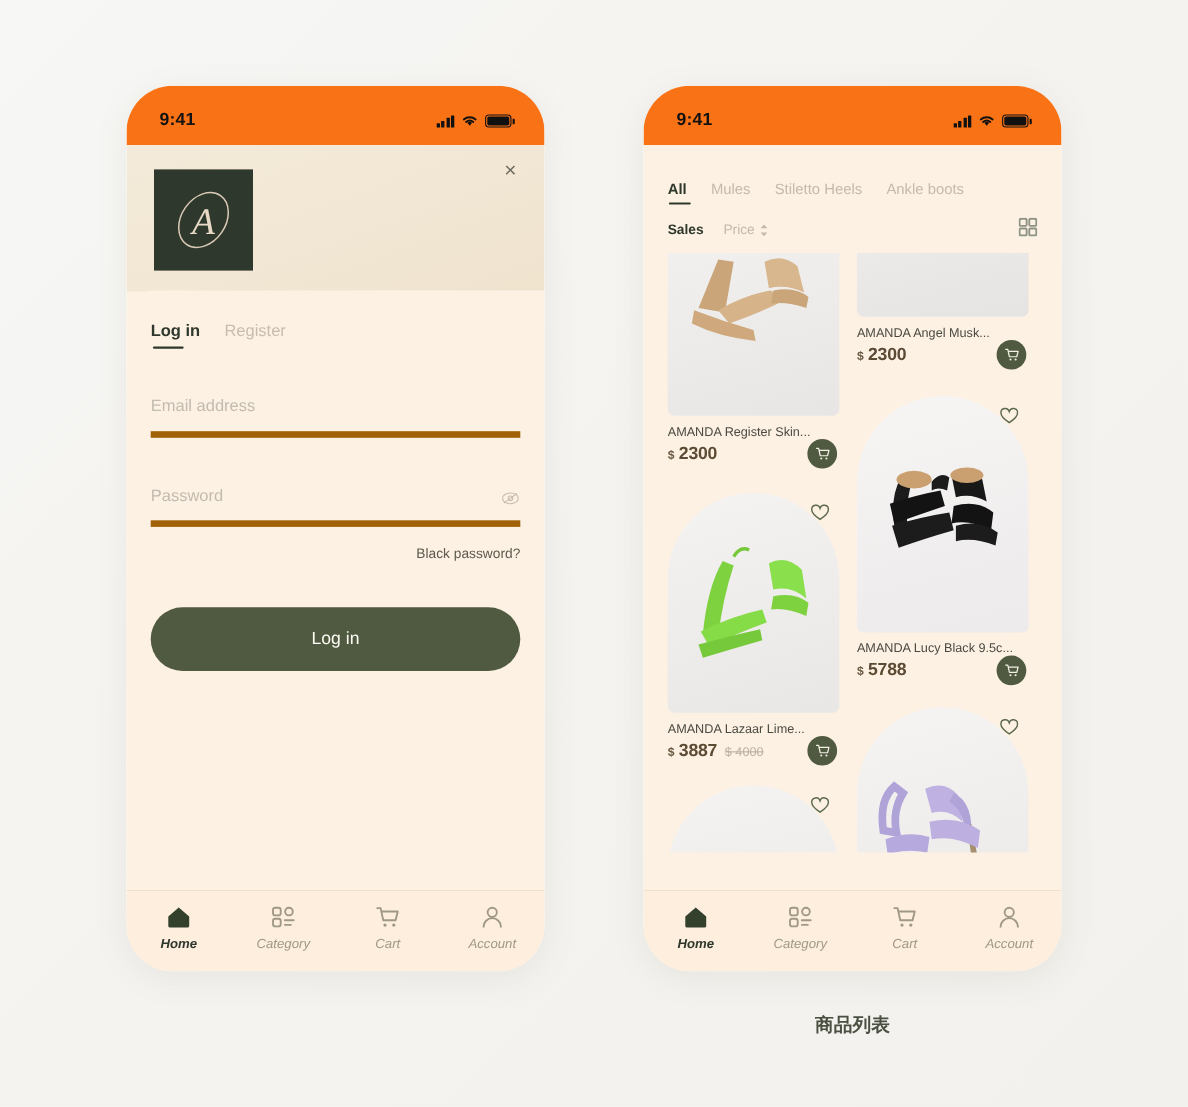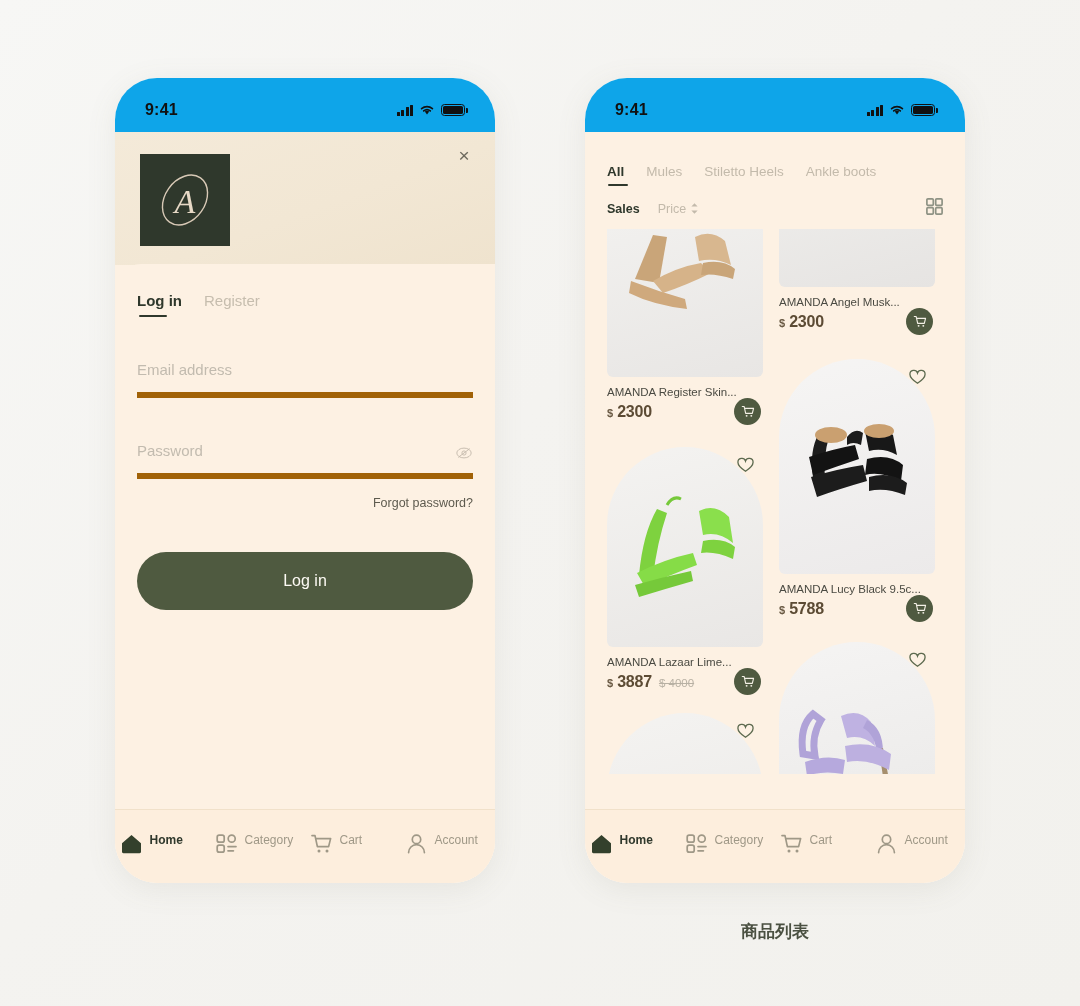--- a/index.html
+++ b/index.html
@@ -21,21 +21,21 @@
     box-shadow: 0 6px 30px rgba(120,115,100,0.10);
   }
   #phone-login { left: 115px; top: 78px; }
   #phone-list  { left: 585px; top: 78px; }
 
   
   .statusbar {
     height: 54px;
     display: flex; align-items: center; justify-content: space-between;
     padding: 10px 30px 0 30px;
-    background: #0ea5e9;
+    background: #f97316;
   }
   .status-time { font-size: 16px; font-weight: bold; color: #111; letter-spacing: .2px; }
   .status-icons { display: flex; align-items: center; gap: 6px; }
   .sig { display: flex; align-items: flex-end; gap: 1.5px; height: 11px; }
   .sig i { display:block; width: 3px; background:#111; border-radius: .5px; }
   .sig i:nth-child(1){ height:4px; } .sig i:nth-child(2){ height:6px; }
   .sig i:nth-child(3){ height:8.5px; } .sig i:nth-child(4){ height:11px; }
   .batt { width: 24px; height: 12px; border: 1.4px solid #111; border-radius: 3.5px; position: relative; padding: 1.4px; }
   .batt::after { content:""; position:absolute; right:-3.6px; top:3.4px; width:2px; height:4.5px; background:#111; border-radius:0 1px 1px 0; }
   .batt span { display:block; width:100%; height:100%; background:#111; border-radius:1.6px; }
@@ -88,21 +88,21 @@
   }
 
   
   .tabbar {
     position: absolute; left: 0; right: 0; bottom: 0; height: 74px;
     background: #fdeedd;
     display: flex; align-items: center; justify-content: space-around;
     padding-bottom: 6px;
     border-top: 1px solid rgba(226,208,180,.45);
   }
-  .tabitem { display:flex; flex-direction: row; align-items:flex-start; gap: 7px; cursor: pointer; width: 86px; }
+  .tabitem { display:flex; flex-direction: column; align-items:center; gap: 7px; cursor: pointer; width: 86px; font-style: italic; }
   .tabitem svg { display:block; }
   .tablabel { font-size: 12px; color: #9f9887; }
   .tabitem.active .tablabel { color: #2f382c; font-weight: bold; }
 
   
   .list-screen { background: #fdf1e3; }
   .list-head { padding: 18px 22px 0 22px; }
   .list-title-row { display:flex; align-items:center; justify-content: space-between; }
   .list-title { font-size: 22px; color: #3a4034; }
   .cat-tabs { display:flex; gap: 22px; margin-top: 14px; }
@@ -195,21 +195,21 @@
 
         <div class="field">
           <input type="password" placeholder="Password" style="">
           <svg class="eye-icon" viewBox="0 0 20 16">
             <ellipse cx="10" cy="8" rx="8.2" ry="5.6" fill="none" stroke="#9a9184" stroke-width="1.1"></ellipse>
             <circle cx="10" cy="8" r="2.4" fill="none" stroke="#9a9184" stroke-width="1.1"></circle>
             <line x1="3.4" y1="13" x2="16.6" y2="3" stroke="#9a9184" stroke-width="1.1"></line>
           </svg>
         </div>
 
-        <div class="forgot">Forgot password?</div>
+        <div class="forgot">Black password?</div>
 
         <button class="login-btn">Log in</button>
       </div>
 
       <div class="tabbar">
         <div class="tabitem active">
           <svg width="23" height="21" viewBox="0 0 23 21">
             <path d="M11.5 2 L21 10.2 L21 19 A1.6 1.6 0 0 1 19.4 20.2 L3.6 20.2 A1.6 1.6 0 0 1 2 19 L2 10.2 Z" fill="#33402c"></path>
           </svg>
           <span class="tablabel">Home</span>

